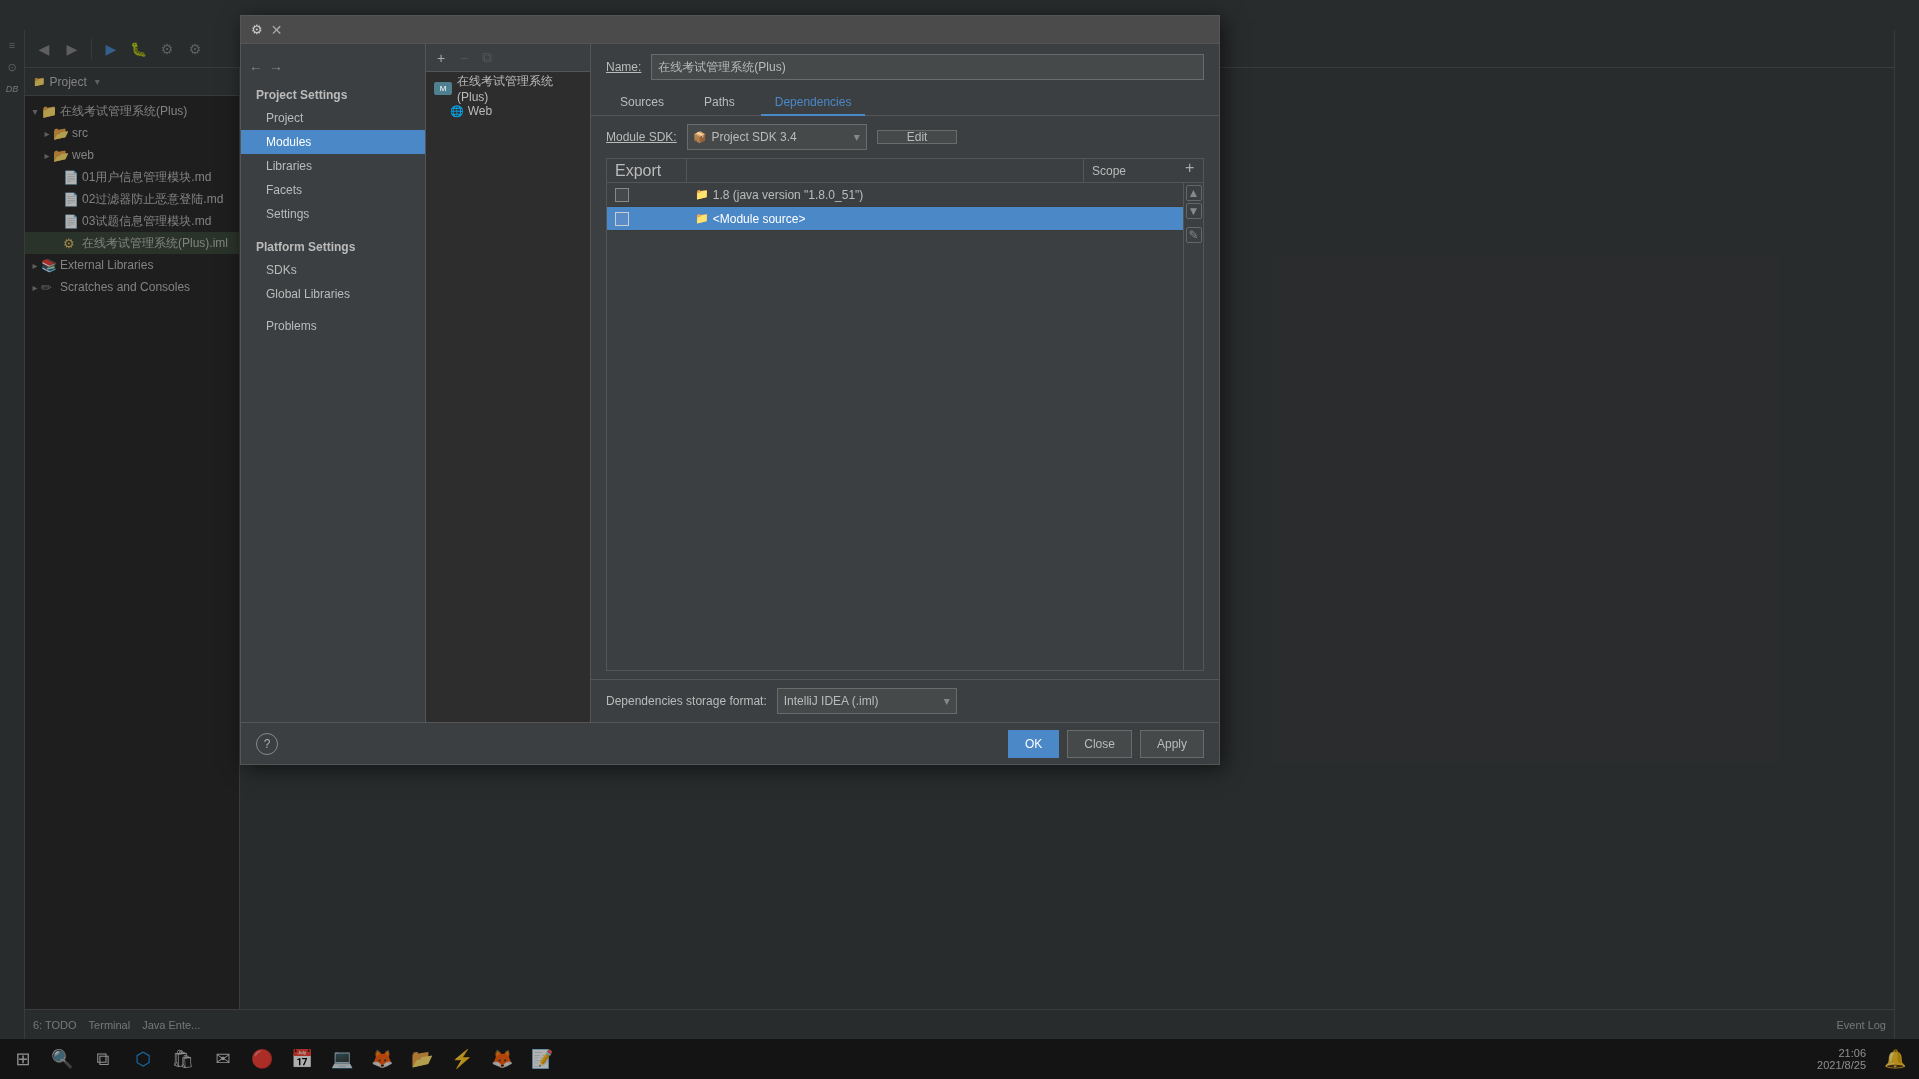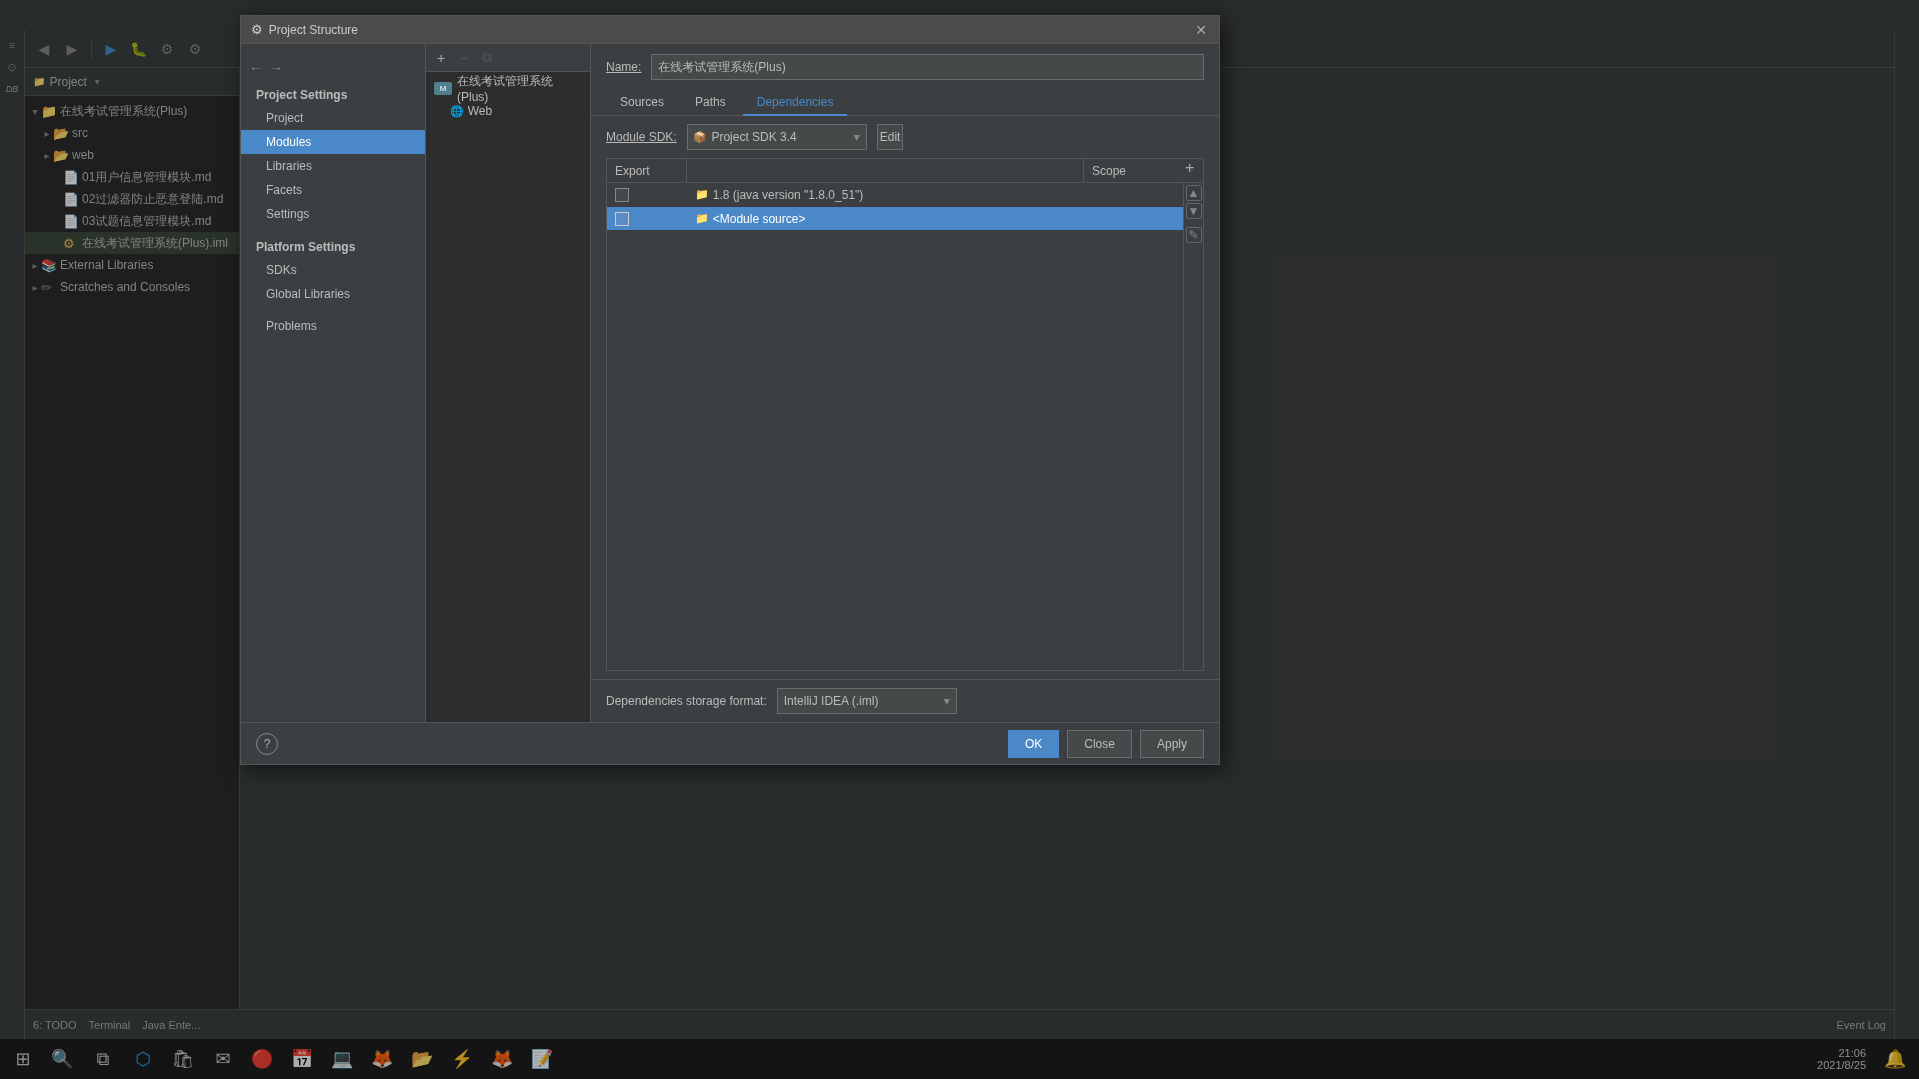--- a/index.html
+++ b/index.html
@@ -345,21 +345,21 @@
       font-size: 12px;
       padding: 0 6px;
       outline: none;
     }
 
     .content-tabs {
       display: flex;
       padding: 0 15px;
       border-bottom: 1px solid #555;
       flex-shrink: 0;
-      gap: 3px;
+      gap: 12px;
     }
     .tab {
       padding: 5px 14px;
       color: #bbb;
       cursor: pointer;
       font-size: 12px;
       border-bottom: 2px solid transparent;
       margin-bottom: -1px;
     }
     .tab.active {
@@ -383,22 +383,22 @@
       font-size: 12px;
       padding: 0 6px;
       display: flex;
       align-items: center;
       gap: 4px;
       cursor: pointer;
       min-width: 180px;
     }
     .sdk-select-arrow { margin-left: auto; color: #888; }
     .edit-btn {
-      height: 26px;
-      padding: 0 2px;
+      height: 14px;
+      padding: 0 29px;
       background: #45494a;
       border: 1px solid #6b6b6b;
       color: #bbb;
       cursor: pointer;
       font-size: 12px;
       display: flex;
       align-items: center;
     }
     .dep-table-header {
       display: flex;
@@ -406,21 +406,21 @@
       border-bottom: 1px solid #555;
       height: 24px;
       flex-shrink: 0;
     }
     .dep-col-export {
       width: 80px;
       padding: 0 8px;
       display: flex;
       align-items: center;
       color: #bbb;
-      font-size: 12px;
+      font-size: 16px;
       border-right: 1px solid #555;
       flex-shrink: 0;
     }
     .dep-col-name {
       flex: 1;
       padding: 0 8px;
       display: flex;
       align-items: center;
       color: #bbb;
       font-size: 12px;
@@ -690,21 +690,20 @@
     </div>
   </div>
 </div>
 
 <div class="dialog-overlay"></div>
 
 <div class="dialog">
 
   <div class="dialog-titlebar">
     <span style="margin-right:6px;font-size:13px;">⚙</span>
-    <span class="dialog-titlebar-title">Project Structure</span>
     <div class="dialog-close-btn">✕</div>
   </div>
 
   <div class="dialog-body">
 
     <div class="dialog-nav">
 
       <div style="display:flex;padding:4px 8px;gap:6px;margin-bottom:4px;">
         <span style="color:#888;cursor:pointer;font-size:14px;">←</span>
         <span style="color:#888;cursor:pointer;font-size:14px;">→</span>

